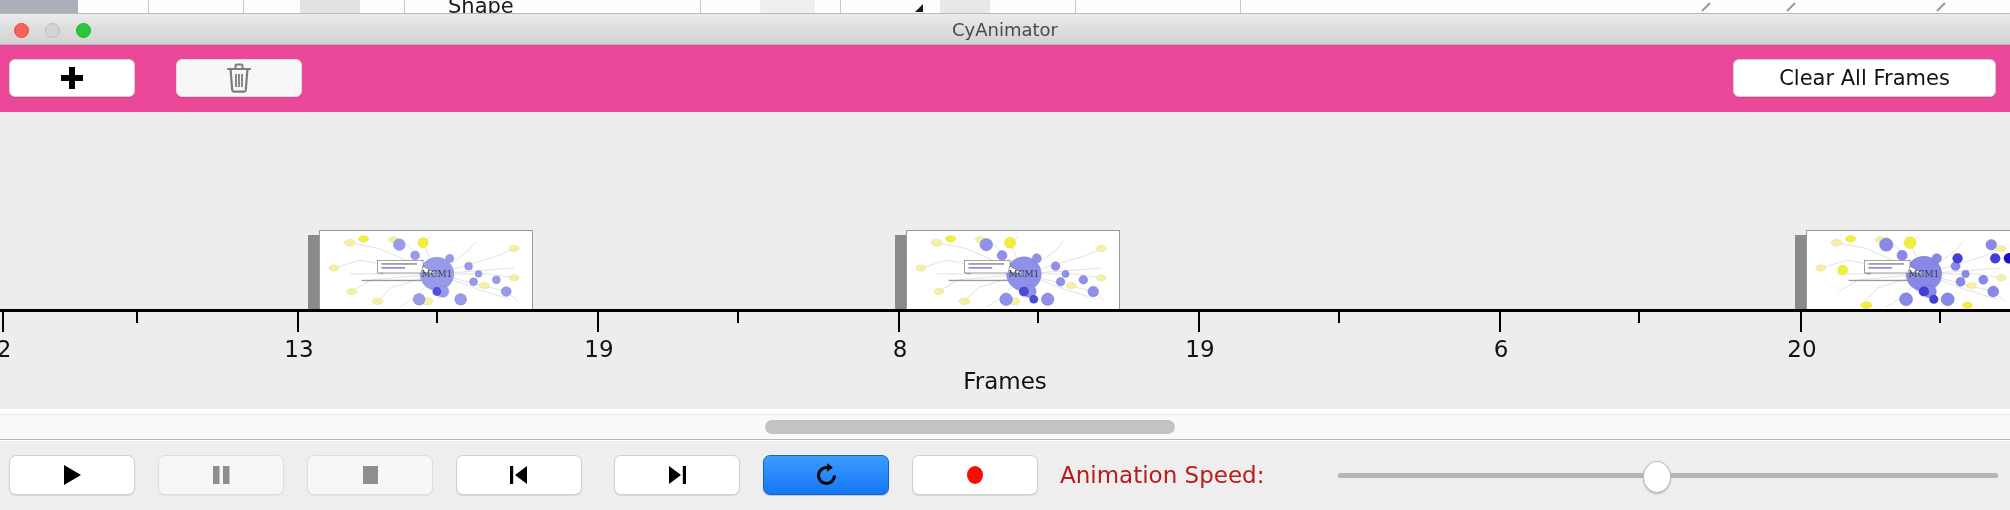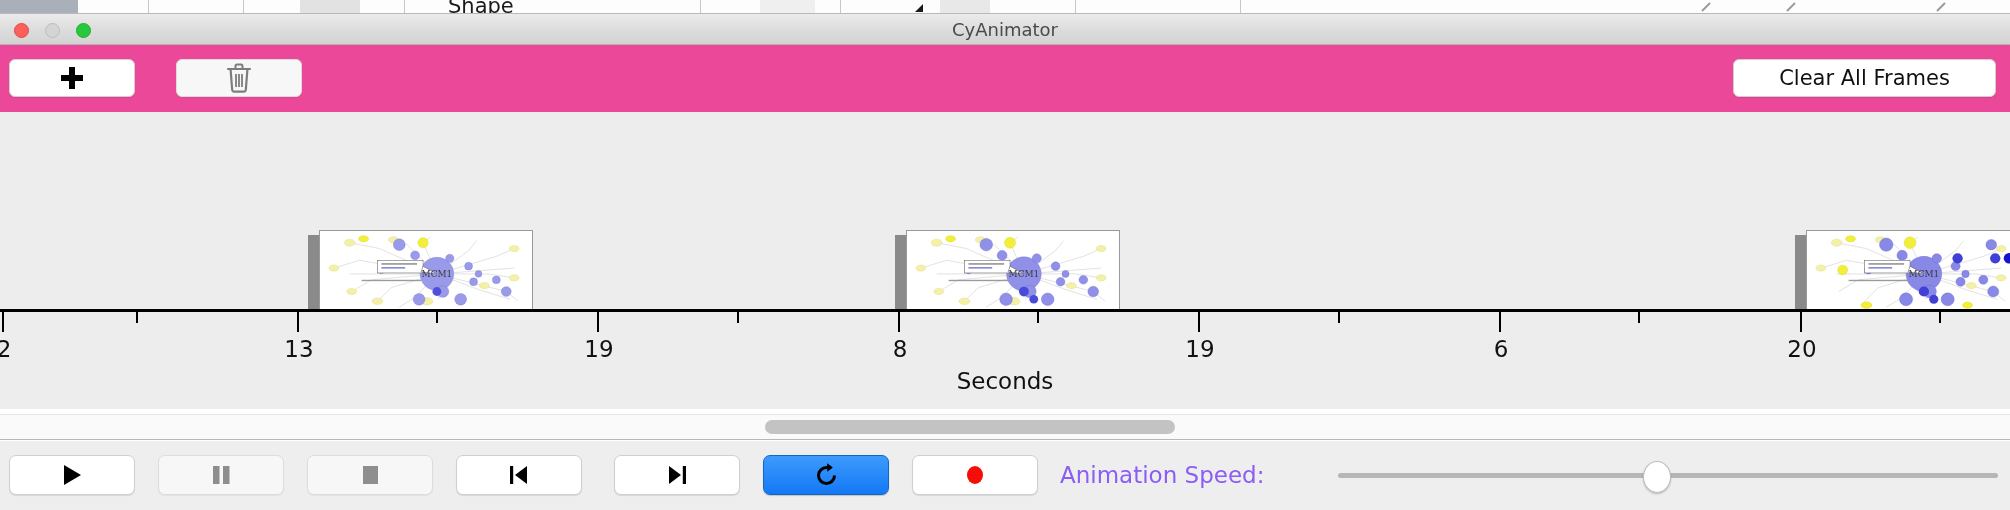--- a/index.html
+++ b/index.html
@@ -278,21 +278,21 @@
   .b-next   { left: 614px; width: 126px; }
   .b-loop   { left: 763px; width: 126px; }
   .b-record { left: 912px; width: 126px; }
 
   .speed-label {
     position: absolute;
     left: 1060px; top: 14px;
     height: 40px;
     line-height: 40px;
     font-size: 23px;
-    color: #8b5cf6;
+    color: #b91c1c;
     font-family: "DejaVu Sans", "Liberation Sans", sans-serif;
     white-space: nowrap;
   }
 
   .slider {
     position: absolute;
     left: 1338px; top: 14px;
     width: 660px; height: 40px;
   }
   .slider-track {
@@ -586,21 +586,21 @@
         <div class="tick-label" style="left: 598px;">19</div>
         <div class="tick major" style="left: 898px;"></div>
         <div class="tick-label" style="left: 899px;">8</div>
         <div class="tick major" style="left: 1198px;"></div>
         <div class="tick-label" style="left: 1199px;">19</div>
         <div class="tick major" style="left: 1499px;"></div>
         <div class="tick-label" style="left: 1500px;">6</div>
         <div class="tick major" style="left: 1800px;"></div>
         <div class="tick-label" style="left: 1801px;">20</div>
       </div>
-    <div class="axis-title">Seconds</div>
+    <div class="axis-title">Frames</div>
   </div>
 
   <div class="scroll-track">
     <div class="scroll-thumb"></div>
   </div>
 
   <div class="controls">
 
     <div class="ctrl-btn enabled b-play">
       <svg width="26" height="26" viewBox="0 0 26 26">

